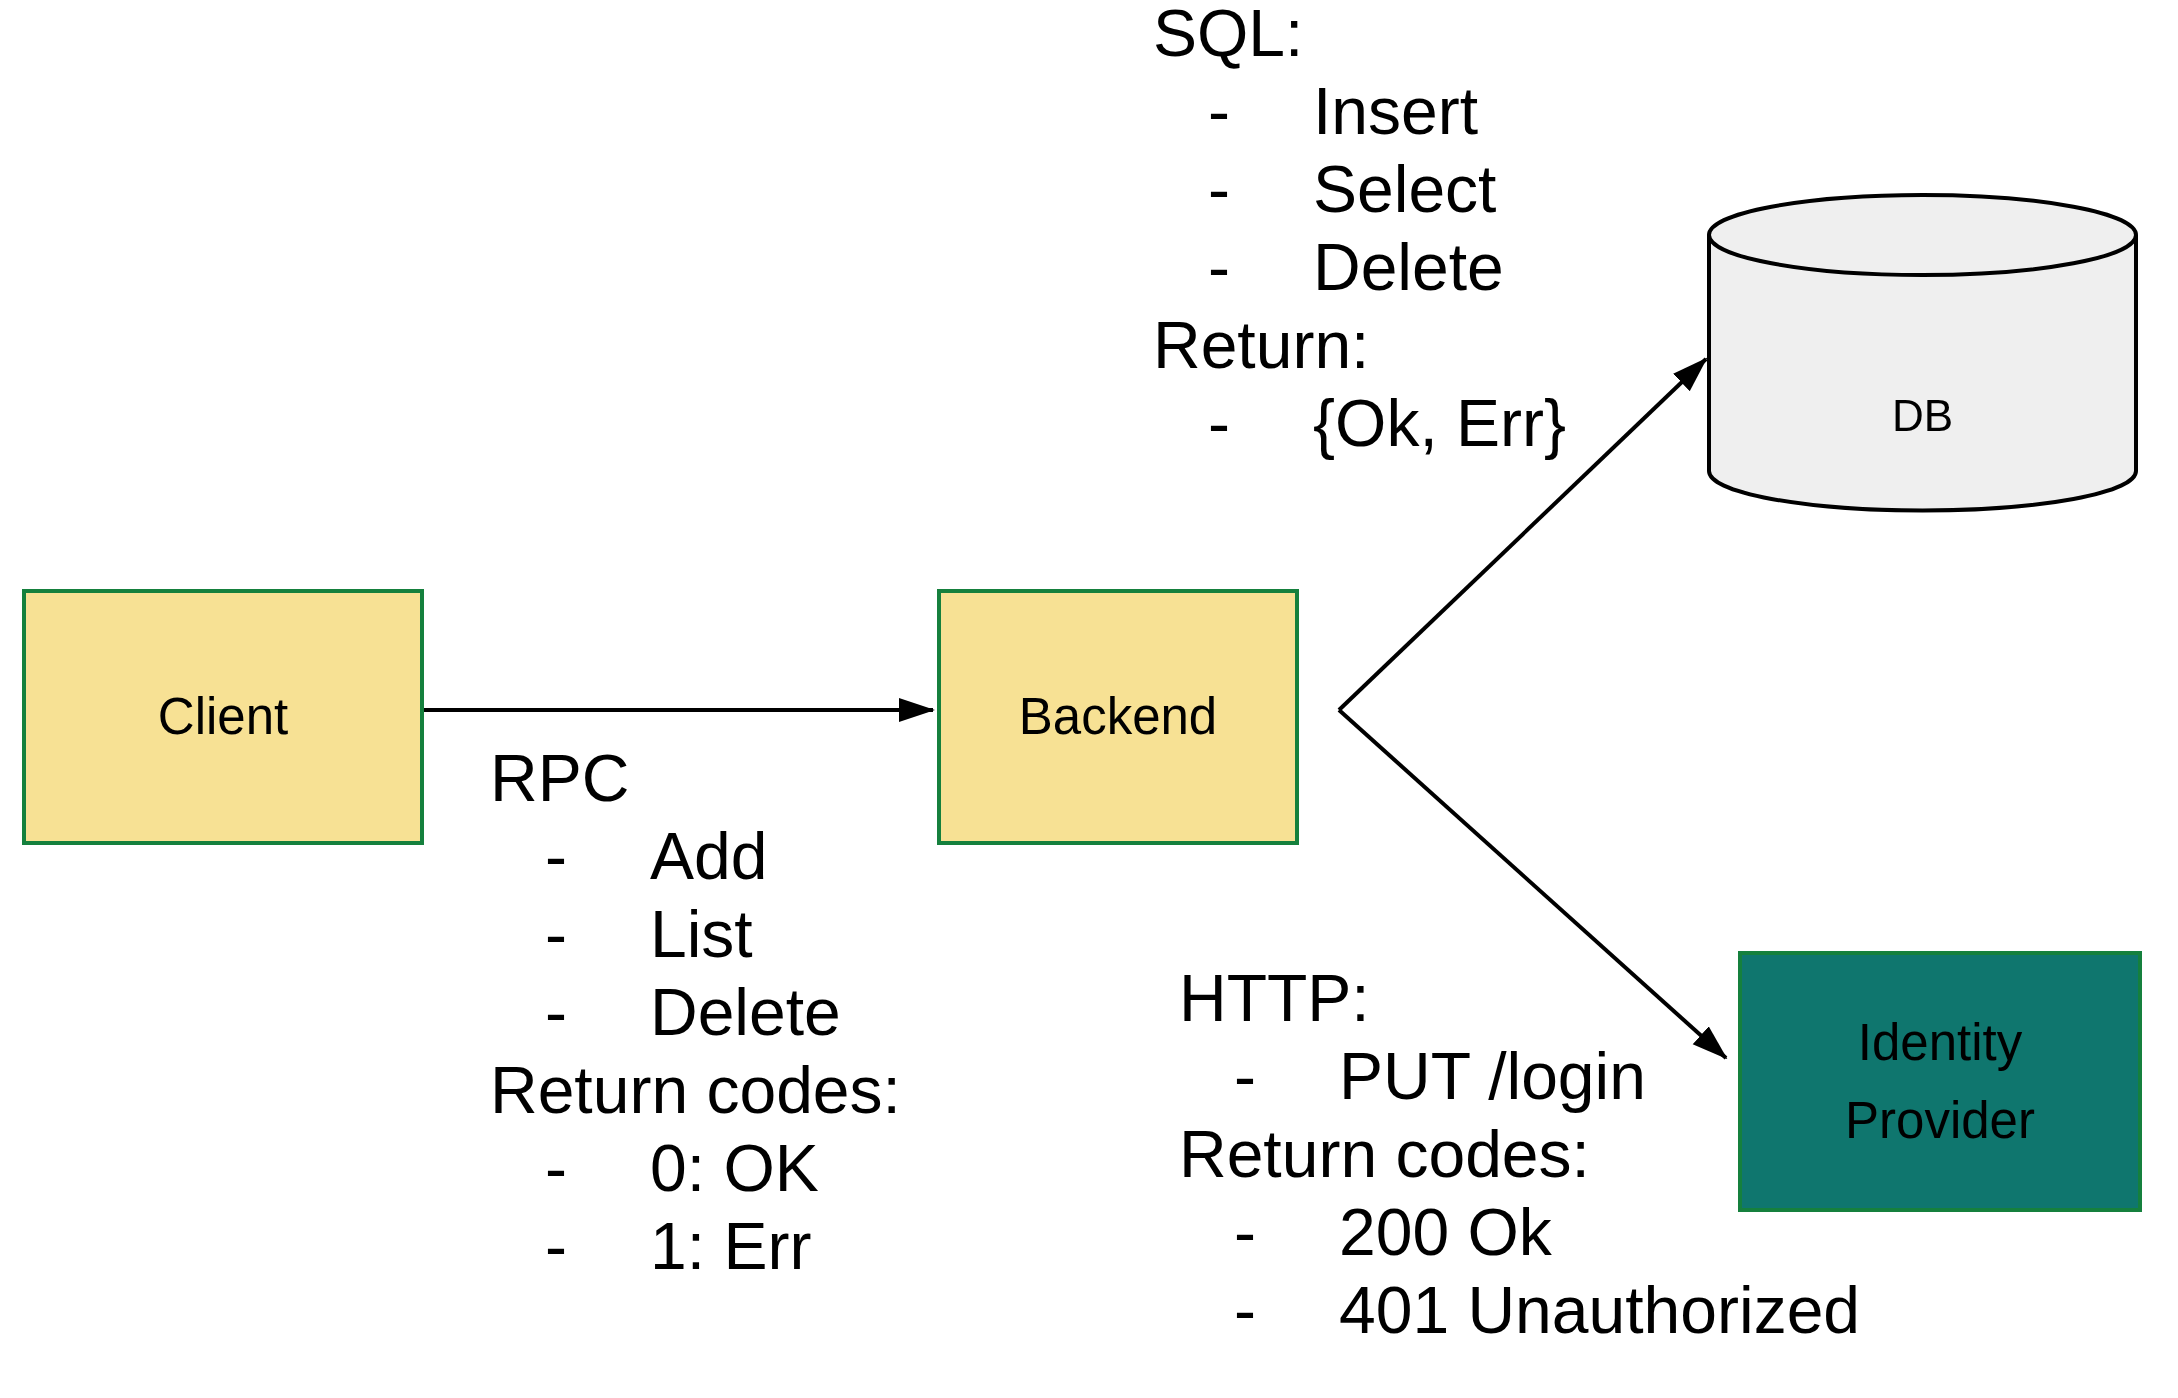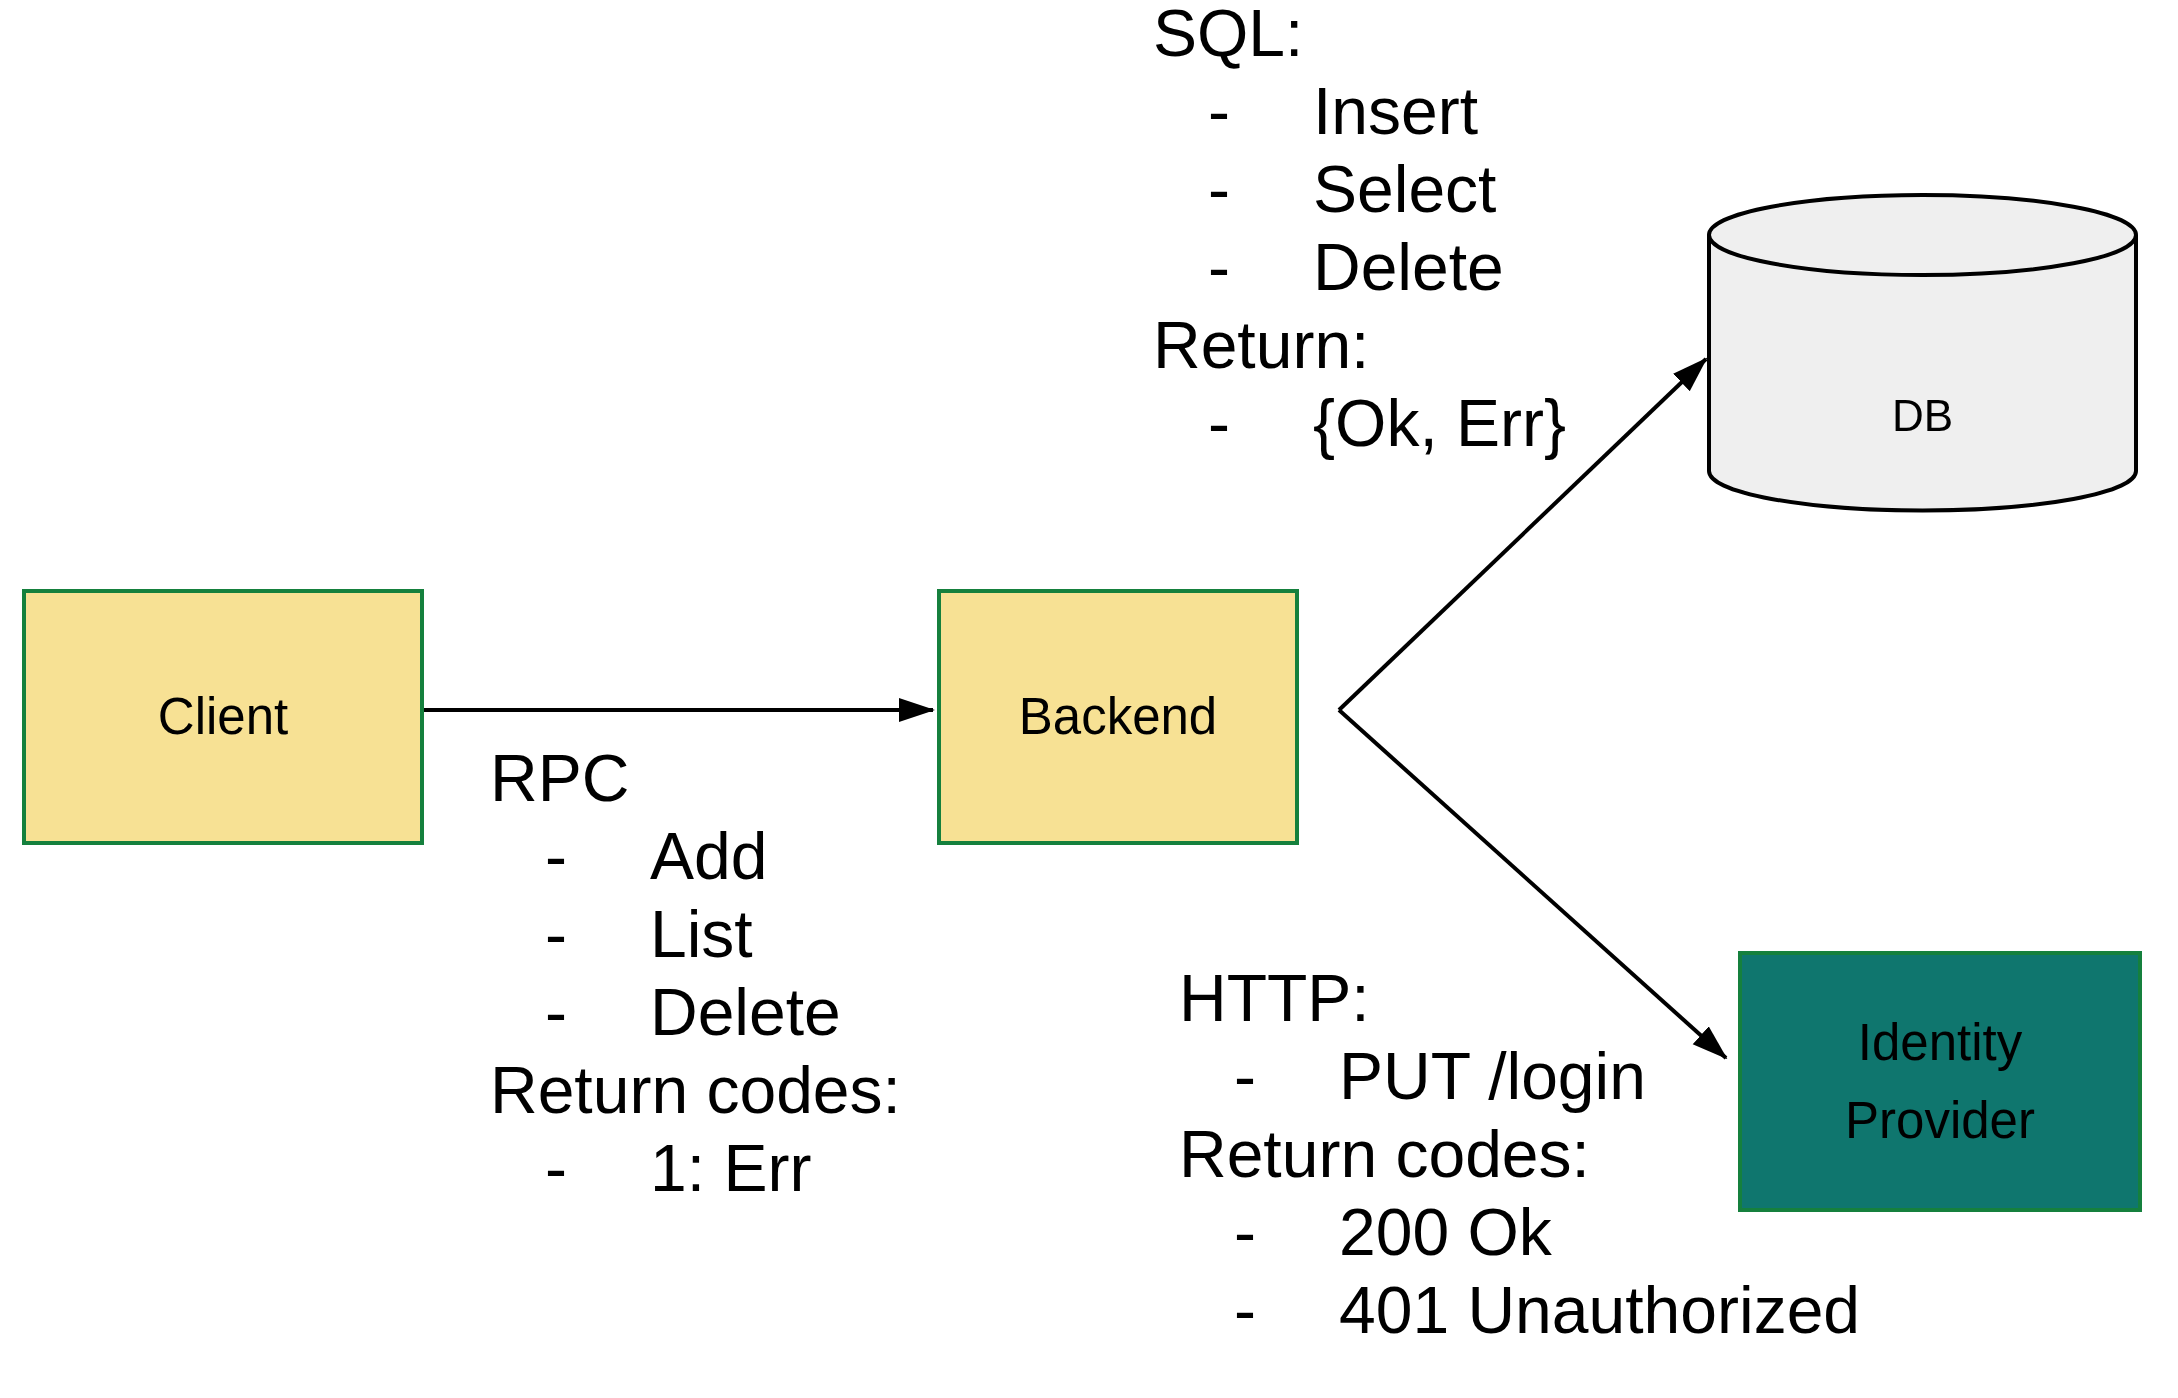--- a/index.html
+++ b/index.html
@@ -87,20 +87,21 @@
   </div>
 
   <div id="db-label">DB</div>
 
   <div class="tblock" id="block-rpc">
     <div class="tline head"><span class="dash"></span><span class="txt">RPC</span></div>
     <div class="tline item"><span class="dash">-</span><span class="txt">Add</span></div>
     <div class="tline item"><span class="dash">-</span><span class="txt">List</span></div>
     <div class="tline item"><span class="dash">-</span><span class="txt">Delete</span></div>
     <div class="tline head"><span class="dash"></span><span class="txt">Return codes:</span></div>
+    <div class="tline item"><span class="dash">-</span><span class="txt">0: OK</span></div>
     <div class="tline item"><span class="dash">-</span><span class="txt">1: Err</span></div>
   </div>
 
   <div class="tblock" id="block-sql">
     <div class="tline head"><span class="dash"></span><span class="txt">SQL:</span></div>
     <div class="tline item"><span class="dash">-</span><span class="txt">Insert</span></div>
     <div class="tline item"><span class="dash">-</span><span class="txt">Select</span></div>
     <div class="tline item"><span class="dash">-</span><span class="txt">Delete</span></div>
     <div class="tline head"><span class="dash"></span><span class="txt">Return:</span></div>
     <div class="tline item"><span class="dash">-</span><span class="txt">{Ok, Err}</span></div>

